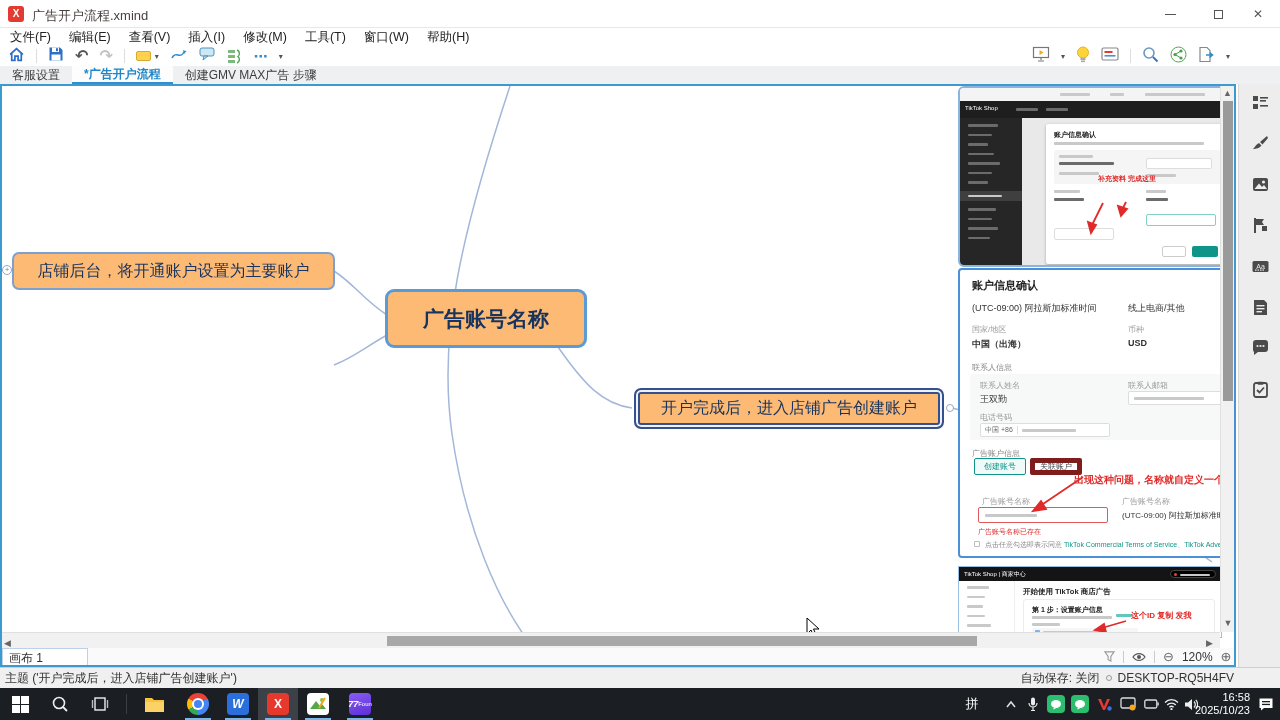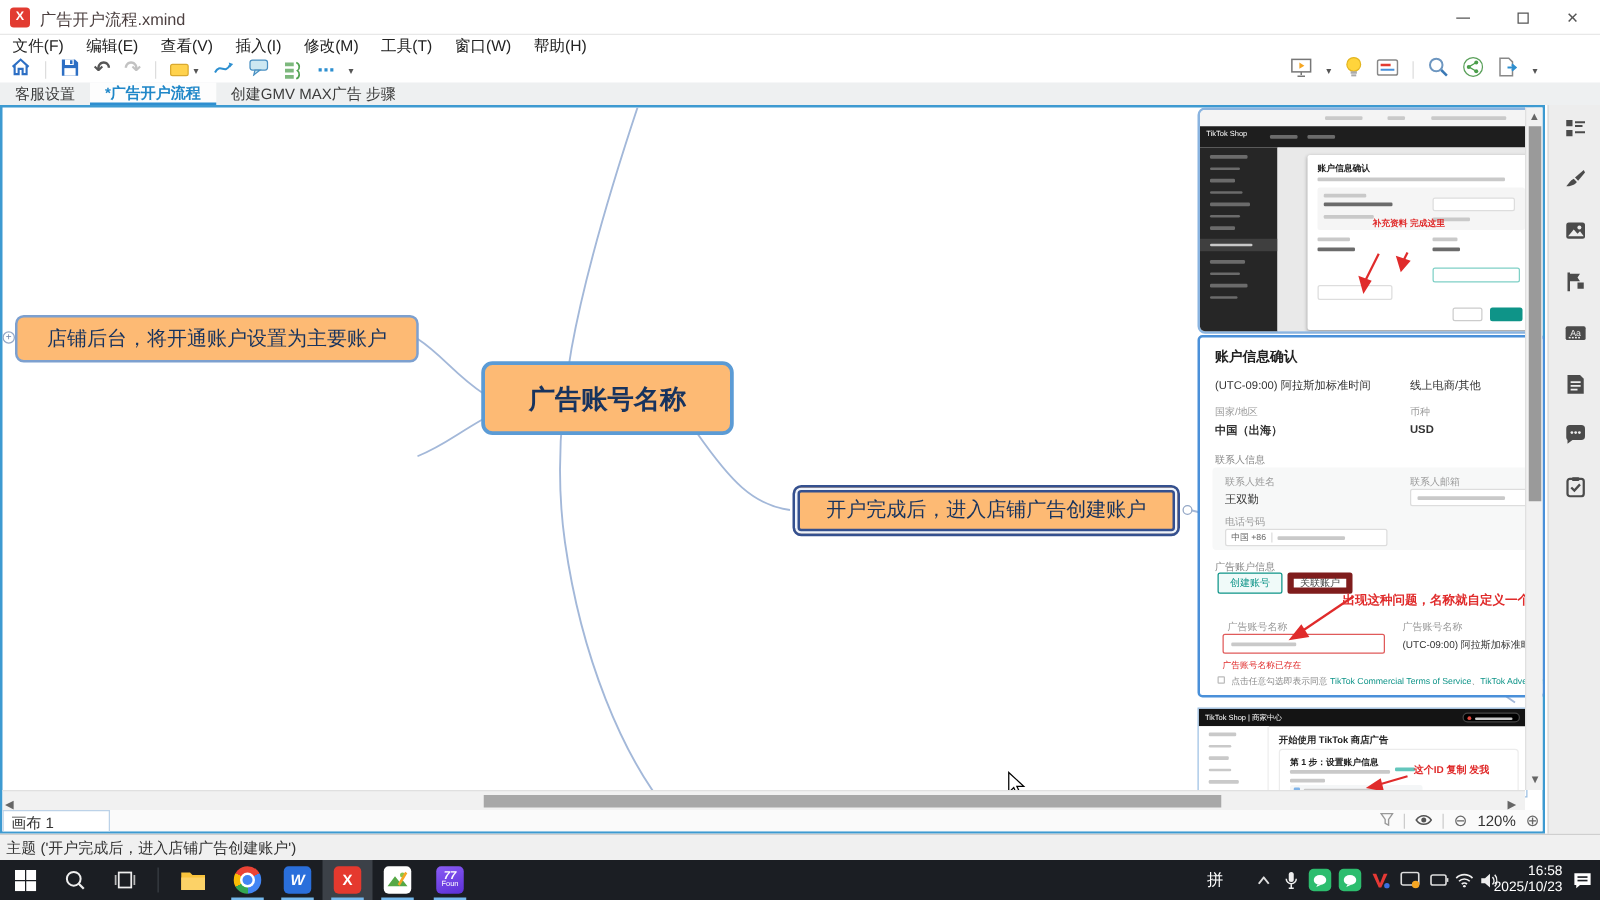--- a/index.html
+++ b/index.html
@@ -413,20 +413,25 @@
     <span class="side-ic" style="top:297px;">
       <svg width="17" height="17" viewBox="0 0 17 17">
           <rect x="2" y="2" width="13" height="14" rx="2" fill="none" stroke="#4b4b4b" stroke-width="1.8"></rect>
           <rect x="5.5" y="0.8" width="6" height="3" rx="1" fill="#4b4b4b"></rect>
           <path d="M5 9 L7.5 11.5 L12 6.5" fill="none" stroke="#4b4b4b" stroke-width="1.8"></path>
         </svg></span>
   </div>
 
   <div class="abs statusbar">
     <span style="padding-left:5px;">主题 ('开户完成后，进入店铺广告创建账户')</span>
+    <span style="margin-left:auto;display:flex;align-items:center;gap:6px;padding-right:46px;">
+      <span>自动保存: 关闭</span>
+      <span style="width:6px;height:6px;border:1px solid #999;border-radius:50%;display:inline-block;"></span>
+      <span>DESKTOP-RQ5H4FV</span>
+    </span>
   </div>
 
   <div class="abs taskbar">
     <div class="tb-ic" style="left:0;">
       <svg width="17" height="17" viewBox="0 0 17 17" fill="#fff">
           <rect x="0" y="0" width="8" height="8"></rect>
           <rect x="9" y="0" width="8" height="8"></rect>
           <rect x="0" y="9" width="8" height="8"></rect>
           <rect x="9" y="9" width="8" height="8"></rect>
         </svg>
@@ -469,21 +474,21 @@
       <div class="appsq" style="background:#fff;position:relative;overflow:hidden;">
         <svg width="18" height="18" viewBox="0 0 18 18">
             <path d="M1 14 L7 6 L11 11 L13 9 L17 14 Z" fill="#55a846"></path>
             <circle cx="13" cy="5" r="2" fill="#8bc34a"></circle>
             <path d="M10 13 L16 3" stroke="#f5a623" stroke-width="2"></path>
           </svg>
         </div>
       <div class="runline"></div>
       </div>
     <div class="tb-ic" style="left:340px;">
-      <div class="appsq" style="background:linear-gradient(160deg,#8a5cf5,#5c2fd6);flex-direction:column;">
+      <div class="appsq" style="background:linear-gradient(160deg,#8a5cf5,#5c2fd6);flex-direction:row;">
         <span style="color:#fff;font-size:9px;font-weight:bold;line-height:9px;font-style:italic;">77</span>
         <span style="color:#fff;font-size:6px;line-height:7px;">Foun</span>
         </div>
       <div class="runline"></div>
       </div>
 
     <div class="tb-ic" style="left:958px;width:28px;">
       <span style="color:#fff;font-size:13px;">拼</span>
       </div>
     <div class="tb-ic" style="left:1000px;width:22px;">

